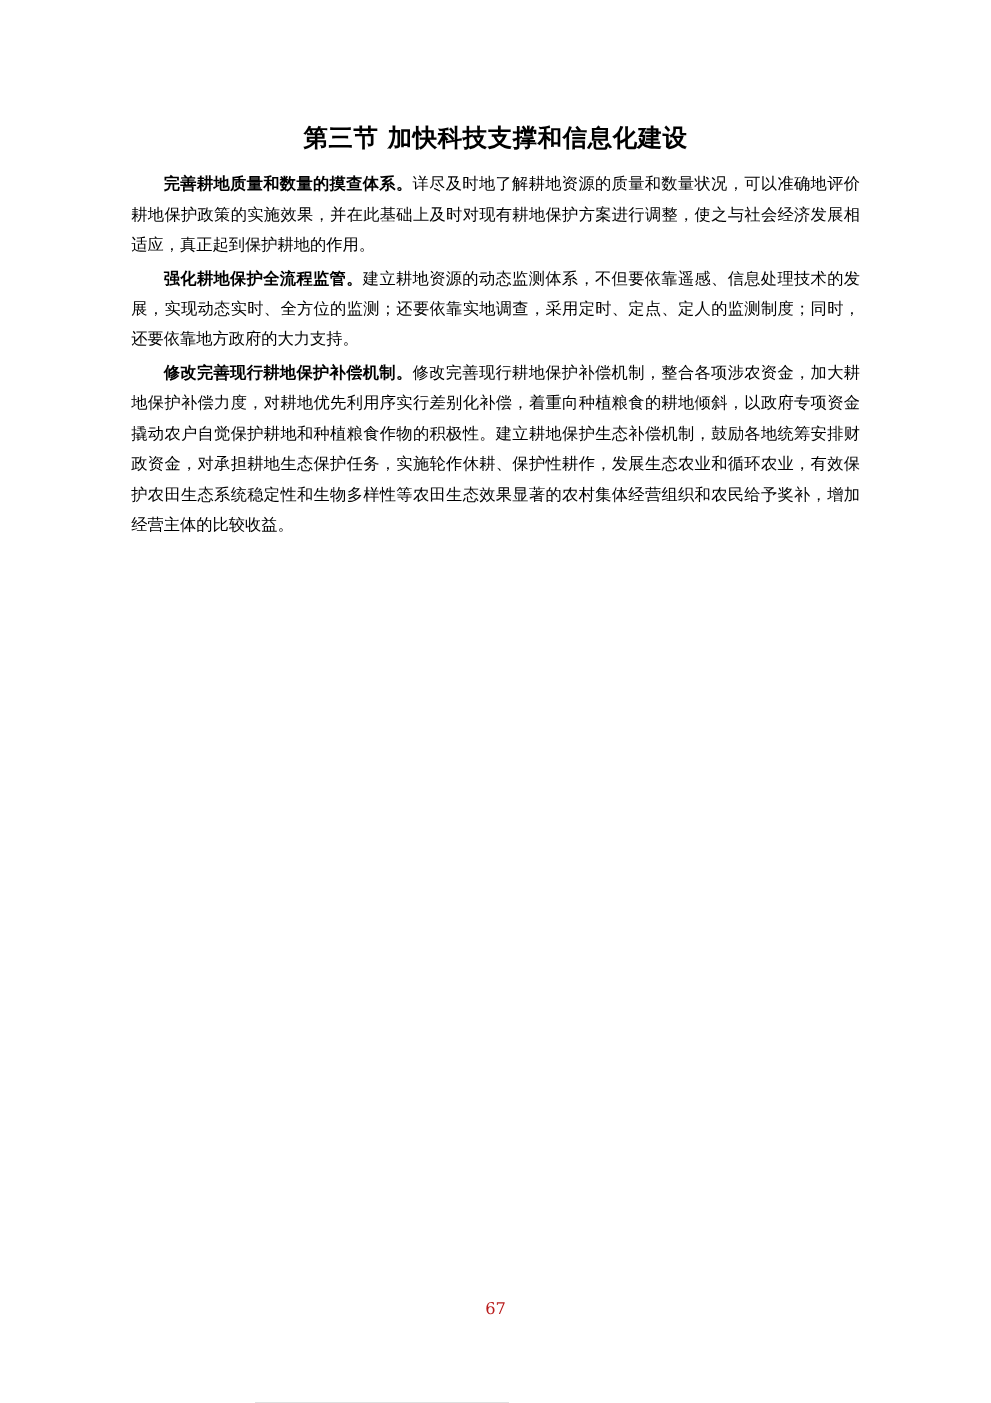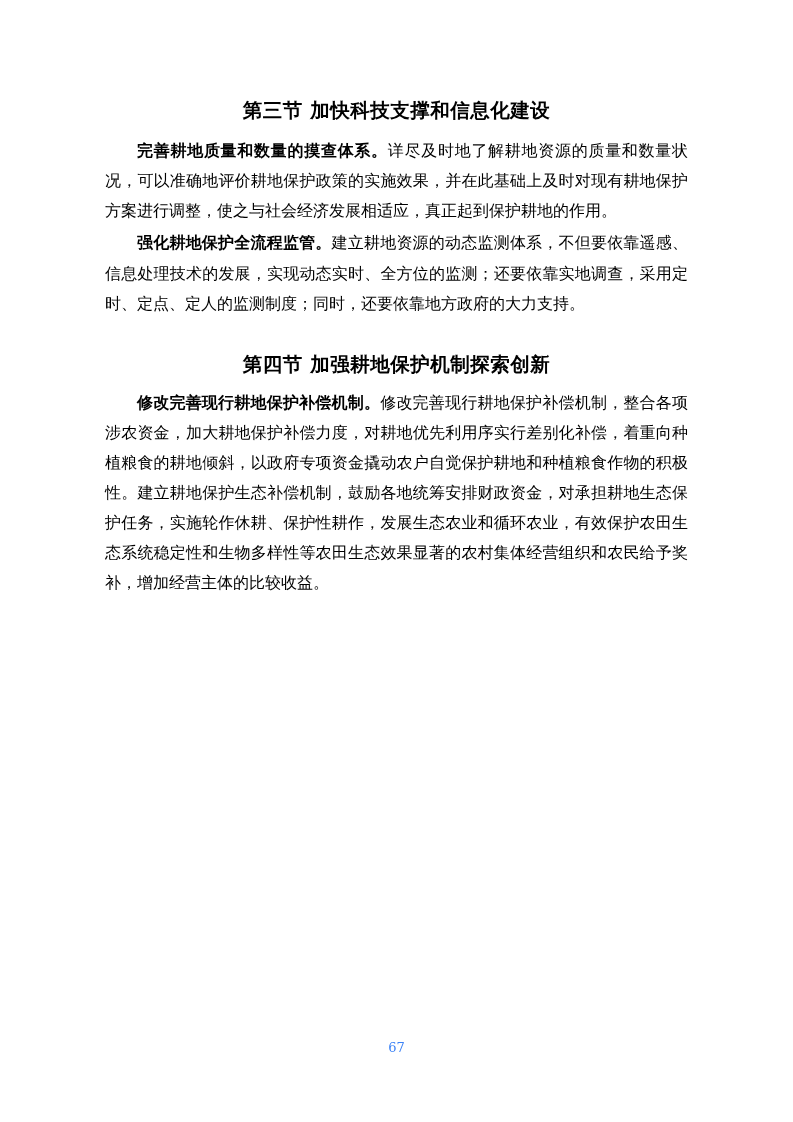--- a/index.html
+++ b/index.html
@@ -32,55 +32,54 @@
     letter-spacing: 0.5px;
     line-height: 1.6;
     margin: 0 0 10px 0;
     font-family: "DejaVu Serif", "Liberation Serif", serif;
   }
   .section-heading.second {
     margin-top: 30px;
     margin-bottom: 8px;
   }
   .para {
-    font-size: 16px;
+    font-size: 13px;
     line-height: 1.88;
     text-align: justify;
     text-justify: inter-ideograph;
     margin: 0 0 2px 0;
     text-indent: 2em;
     font-family: "DejaVu Serif", "Liberation Serif", serif;
   }
   .para .lead {
     font-weight: bold;
   }
   .page-number {
     position: absolute;
     left: 0;
     right: 0;
     top: 1040px;
     text-align: center;
     font-size: 13px;
     font-family: "DejaVu Serif", "Liberation Serif", serif;
-    color: #3b82f6;
+    color: #b91c1c;
   }
 </style>
 </head>
 <body>
 
 <div class="page">
   <div class="content">
 
     <h2 class="section-heading">第三节  加快科技支撑和信息化建设</h2>
 
     <p class="para"><span class="lead">完善耕地质量和数量的摸查体系。</span><span>详尽及时地了解耕地资源的质量和数量状况，可以准确地评价耕地保护政策的实施效果，并在此基础上及时对现有耕地保护方案进行调整，使之与社会经济发展相适应，真正起到保护耕地的作用。</span></p>
 
     <p class="para"><span class="lead">强化耕地保护全流程监管。</span><span>建立耕地资源的动态监测体系，不但要依靠遥感、信息处理技术的发展，实现动态实时、全方位的监测；还要依靠实地调查，采用定时、定点、定人的监测制度；同时，还要依靠地方政府的大力支持。</span></p>
 
 
-    <h2 class="section-heading second">第四节  加强耕地保护机制探索创新</h2>
 
     <p class="para"><span class="lead">修改完善现行耕地保护补偿机制。</span><span>修改完善现行耕地保护补偿机制，整合各项涉农资金，加大耕地保护补偿力度，对耕地优先利用序实行差别化补偿，着重向种植粮食的耕地倾斜，以政府专项资金撬动农户自觉保护耕地和种植粮食作物的积极性。建立耕地保护生态补偿机制，鼓励各地统筹安排财政资金，对承担耕地生态保护任务，实施轮作休耕、保护性耕作，发展生态农业和循环农业，有效保护农田生态系统稳定性和生物多样性等农田生态效果显著的农村集体经营组织和农民给予奖补，增加经营主体的比较收益。</span></p>
 
   </div>
 
   <div class="page-number">67</div>
 </div>
 
 </body></html>

